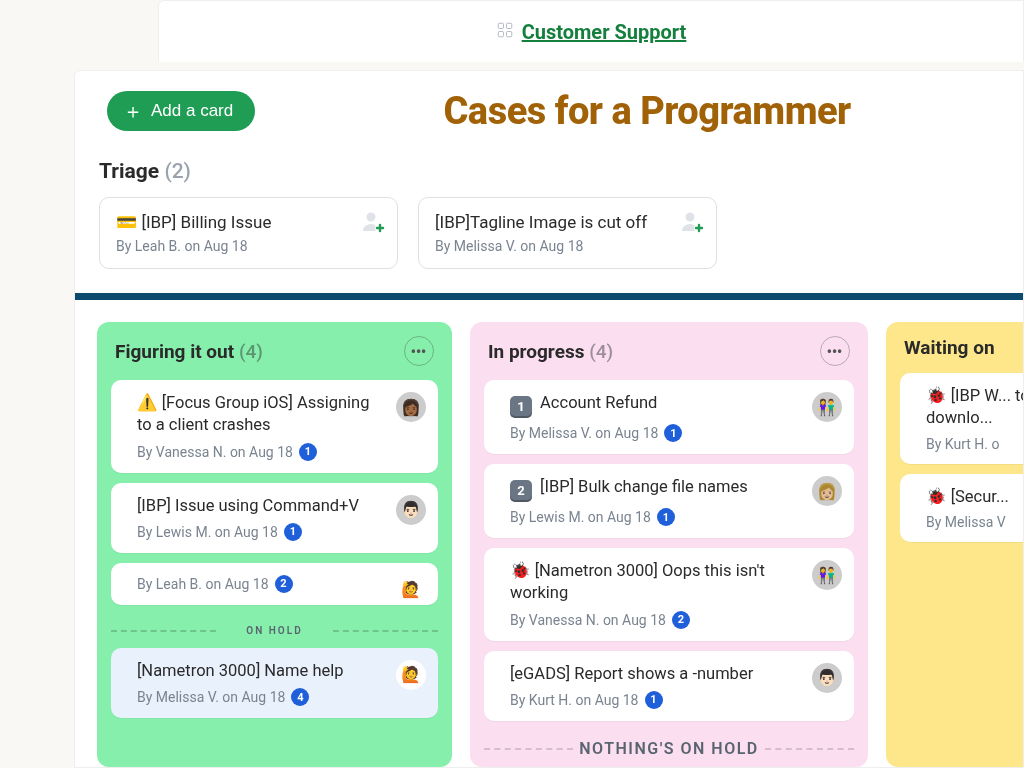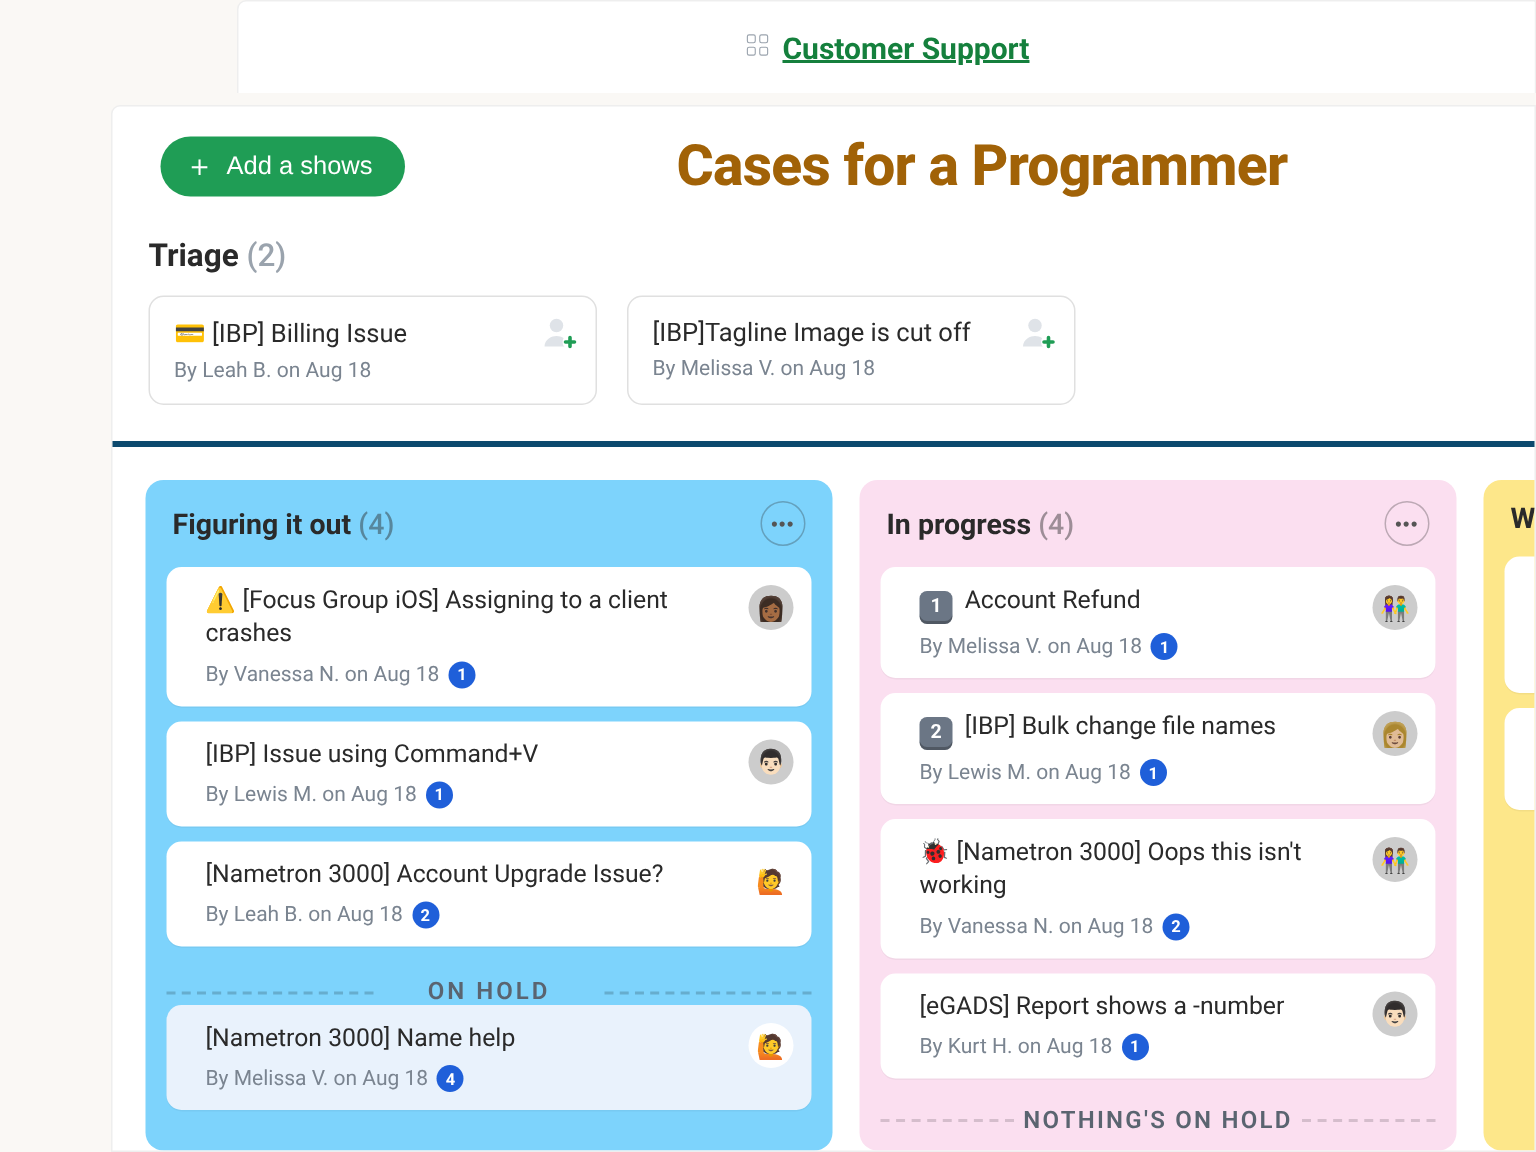--- a/index.html
+++ b/index.html
@@ -5,44 +5,44 @@
   * { box-sizing: border-box; margin: 0; padding: 0; }
   html, body { width: 1024px; height: 768px; font-family: -apple-system, BlinkMacSystemFont, "Segoe UI", Roboto, sans-serif; background: #faf8f5; overflow: hidden; }
   .outer-container { position: absolute; top: 0; left: 158px; right: 0; height: 62px; background: #fff; border-top-left-radius: 6px; border: 1px solid #eee; border-bottom: none; display: flex; align-items: center; justify-content: center; }
   .breadcrumb-link { color: #15803d; font-weight: 700; font-size: 20px; text-decoration: underline; display: inline-flex; align-items: center; gap: 8px; }
   .breadcrumb-icon svg { width: 18px; height: 18px; stroke: #9aa3ad; fill: none; }
   .main-panel { position: absolute; top: 70px; left: 74px; right: 0; bottom: 0; background: #fff; border-top-left-radius: 6px; border: 1px solid #eee; display: flex; flex-direction: column; }
   .header-row { display: flex; align-items: center; padding: 18px 24px 18px 32px; }
   .add-card-btn { background: #1f9d55; color: #fff; border: none; border-radius: 999px; padding: 10px 22px 10px 16px; font-size: 17px; font-weight: 500; display: inline-flex; align-items: center; gap: 8px; cursor: pointer; }
   .add-card-btn .plus { font-size: 20px; line-height: 1; }
   .board-title { flex: 1; text-align: center; font-size: 38px; font-weight: 800; color: #a16207; letter-spacing: -0.5px; margin-left: 40px; }
-  .triage-section { padding: 8px 24px 24px 24px; border-bottom: 4px solid #0c4a6e; }
+  .triage-section { padding: 8px 24px 24px 24px; border-bottom: 7px solid #0c4a6e; }
   .section-heading { font-size: 21px; font-weight: 700; color: #2a2a2a; margin-bottom: 14px; }
   .section-heading .count { color: #9aa3ad; font-weight: 500; }
   .triage-cards { display: flex; gap: 20px; }
   .triage-card { border: 1px solid #e0e0e0; border-radius: 10px; padding: 14px 16px; width: 299px; position: relative; background: #fff; }
   .triage-card .title { font-size: 17px; color: #2a2a2a; margin-bottom: 6px; }
   .triage-card .meta, .list-card .meta { font-size: 14px; color: #7a8490; }
   .assign-icon { position: absolute; top: 10px; right: 12px; }
   .assign-icon svg { width: 26px; height: 26px; }
   .columns { display: flex; gap: 18px; padding: 22px 0 0 22px; overflow: hidden; flex: 1; }
   .column { border-radius: 12px; padding: 14px 14px 8px 14px; flex-shrink: 0; display: flex; flex-direction: column; }
-  .col-blue { background: #7dd3fc; width: 458px; }
+  .col-blue { background: #86efac; width: 355px; }
   .col-pink { background: #fbdff0; width: 398px; }
   .col-yellow { background: #fde78a; width: 220px; }
   .col-header { display: flex; align-items: center; justify-content: space-between; margin-bottom: 14px; padding: 0 4px; }
   .col-title { font-size: 19px; font-weight: 700; color: #2a2a2a; }
   .col-title .count { color: rgba(42,42,42,0.45); font-weight: 500; }
   .more-btn { width: 30px; height: 30px; border-radius: 50%; border: 1.5px solid rgba(42,42,42,0.3); background: transparent; display: flex; align-items: center; justify-content: center; cursor: pointer; color: #555; font-weight: bold; letter-spacing: 1px; font-size: 12px; }
   .list-card { background: #fff; border-radius: 10px; padding: 12px 26px; margin-bottom: 10px; position: relative; box-shadow: 0 1px 0 rgba(0,0,0,0.04); }
   .list-card .title { font-size: 16.5px; color: #2a2a2a; margin-bottom: 6px; line-height: 1.35; padding-right: 38px; }
   .list-card .meta { display: flex; align-items: center; gap: 6px; }
   .badge-count { display: inline-flex; align-items: center; justify-content: center; width: 18px; height: 18px; border-radius: 50%; background: #1f5fd9; color: #fff; font-size: 11px; font-weight: 700; }
   .avatar { position: absolute; top: 12px; right: 12px; width: 30px; height: 30px; border-radius: 50%; background: #ccc; display: flex; align-items: center; justify-content: center; font-size: 16px; overflow: hidden; }
-  .on-hold-divider { text-align: center; font-size: 16px; letter-spacing: 2px; color: #5a6470; font-weight: 600; margin: 10px 0 0 0; position: relative; }
+  .on-hold-divider { text-align: center; font-size: 10px; letter-spacing: 2px; color: #5a6470; font-weight: 600; margin: 10px 0 12px 0; position: relative; }
   .on-hold-divider::before, .on-hold-divider::after { content: ""; position: absolute; top: 50%; width: 32%; border-top: 2px dashed rgba(0,0,0,0.18); }
   .on-hold-divider::before { left: 0; }
   .on-hold-divider::after { right: 0; }
   .col-blue .on-hold-card { background: #e9f2fc; }
   .col-pink .nothing-hold { text-align: center; font-size: 16px; letter-spacing: 1.5px; color: #5a6470; font-weight: 600; margin: 8px 0 10px 0; position: relative; }
   .col-pink .nothing-hold::before, .col-pink .nothing-hold::after { content: ""; position: absolute; top: 50%; width: 24%; border-top: 2px dashed rgba(0,0,0,0.15); }
   .col-pink .nothing-hold::before { left: 0; }
   .col-pink .nothing-hold::after { right: 0; }
   .pink-placeholder { background: #f9c9e4; border-radius: 10px; height: 40px; margin-top: 4px; }
   .emoji-step { display:inline-block; width:22px; height:22px; border-radius:5px; background:#6b7685; color:#fff; text-align:center; line-height:22px; font-size:13px; font-weight:700; margin-right:4px; vertical-align: -3px; box-shadow: inset 0 -2px 0 rgba(0,0,0,0.25); }
@@ -61,21 +61,21 @@
         </svg>
     </span>
     <span>Customer Support</span>
   </a>
 </div>
 
 <div class="main-panel">
   <div class="header-row">
     <button class="add-card-btn">
       <span class="plus">＋</span>
-      <span>Add a shows</span>
+      <span>Add a card</span>
     </button>
     <div class="board-title">Cases for a Programmer</div>
   </div>
 
   <div class="triage-section">
     <div class="section-heading">
       <span>Triage</span>
       <span class="count">(2)</span>
     </div>
     <div class="triage-cards">
@@ -131,21 +131,20 @@
         <div class="title"><span>[IBP] Issue using Command+V</span></div>
         <div class="meta">
             <span>By Lewis M. on Aug 18</span> 
             <span class="badge-count">1</span>
           </div>
         <span class="avatar">
             <span>👨🏻</span>
           </span>
       </div>
       <div class="list-card">
-        <div class="title"><span>[Nametron 3000] Account Upgrade Issue?</span></div>
         <div class="meta">
             <span>By Leah B. on Aug 18</span> 
             <span class="badge-count">2</span>
           </div>
         <span class="avatar" style="background:#fff">
             <span>🙋</span>
           </span>
       </div>
 
       <div class="on-hold-divider">ON HOLD</div>

